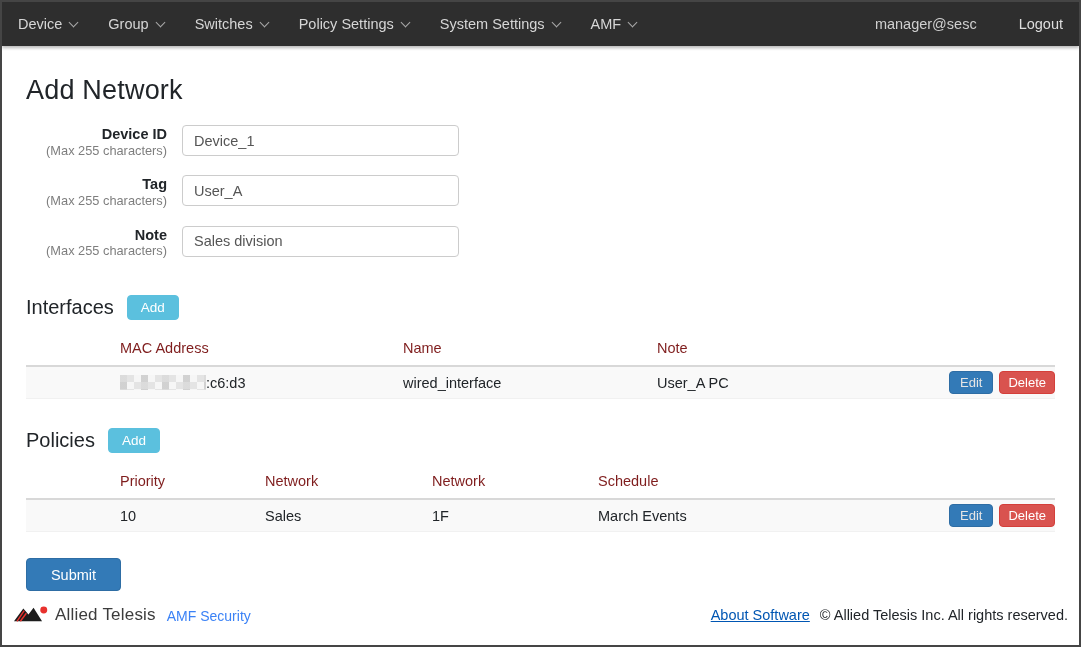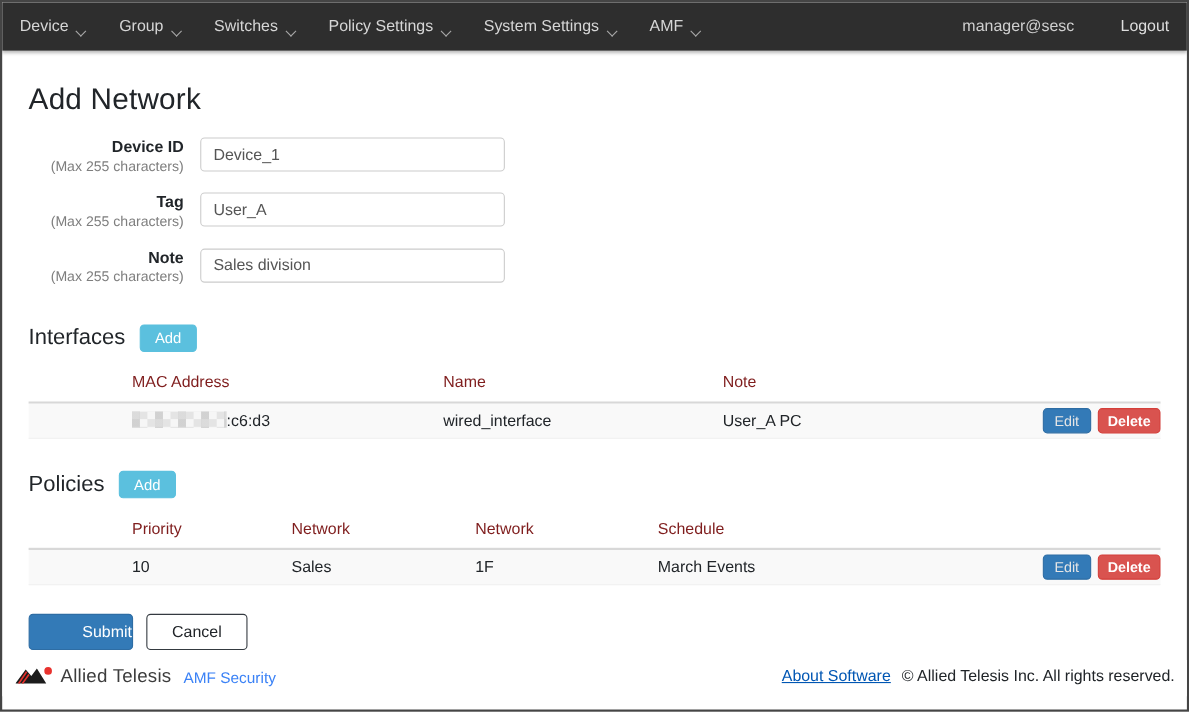--- a/index.html
+++ b/index.html
@@ -12,21 +12,21 @@
     overflow:hidden;
     color:#212529;
   }
   
   .navbar {
     height:44px; background:#2e2e2e; display:flex; align-items:center;
     padding:0 16px; font-size:14.5px; color:#d6d6d6;
     box-shadow:0 2px 3px rgba(0,0,0,.28);
     position:relative; z-index:5;
   }
-  .nav-item { display:flex; align-items:flex-end; margin-right:31px; cursor:pointer; white-space:nowrap; }
+  .nav-item { display:flex; align-items:center; margin-right:31px; cursor:pointer; white-space:nowrap; }
   .chev {
     width:7px; height:7px; display:inline-block; margin-left:8px; margin-top:-4px;
     border-right:1.5px solid #a9a9a9; border-bottom:1.5px solid #a9a9a9;
     transform:rotate(45deg);
   }
   .nav-right { margin-left:auto; display:flex; align-items:center; }
   .nav-user { color:#cfcfcf; margin-right:42px; }
   .nav-logout { color:#dedede; cursor:pointer; }
   
   .content { padding:0 24px; }
@@ -63,37 +63,36 @@
   .p-net  { width:167px; flex:none; }
   .p-loc  { width:166px; flex:none; }
   .p-sch  { flex:1; }
   .row-actions { margin-left:auto; display:flex; gap:6px; flex:none; }
   .btn-edit {
     background:#337ab7; border:1px solid #2e6da4; color:#e5e5e5; font-size:13px;
     border-radius:4px; padding:3px 10px; cursor:pointer; font-family:"Liberation Sans", sans-serif;
   }
   .btn-delete {
     background:#d9534f; border:1px solid #d43f3a; color:#fff; font-size:13px;
-    border-radius:4px; padding:3px 8px; cursor:pointer; font-family:"Liberation Sans", sans-serif;font-weight:bold;
+    border-radius:4px; padding:3px 8px; cursor:pointer; font-family:"Liberation Sans", sans-serif;
   }
   
   .redacted {
     display:inline-block; width:86px; height:15px; vertical-align:-2px;
     background:
       repeating-linear-gradient(90deg, rgba(187,187,187,.45) 0 7px, rgba(255,255,255,0) 7px 21px),
       repeating-conic-gradient(#e4e4e4 0% 25%, #f6f6f6 0% 50%);
     background-size:auto, 14px 14px;
   }
   
   .form-actions { display:flex; margin-top:26px; }
   .btn-submit {
     background:#337ab7; border:1px solid #2e6da4; color:#fff; font-size:14.5px;
     border-radius:4px; width:95px; height:33px; cursor:pointer; margin-right:12px;
     font-family:"Liberation Sans", sans-serif;
-    text-align:right;
   }
   .btn-cancel {
     background:#fff; border:1px solid #343a40; color:#212529; font-size:14.5px;
     border-radius:4px; width:92px; height:33px; cursor:pointer;
     font-family:"Liberation Sans", sans-serif;
   }
   
   .footer {
     position:absolute; left:0; right:0; bottom:12px; height:33px;
     display:flex; align-items:center; padding:0 11px 4px 12px; background:#fff;
@@ -213,21 +212,20 @@
       <div class="p-sch">March Events</div>
       <div class="row-actions">
         <button class="btn-edit">Edit</button>
         <button class="btn-delete">Delete</button>
       </div>
     </div>
   </div>
 
   <div class="form-actions">
     <button class="btn-submit">Submit</button>
-    <button class="btn-cancel">Cancel</button>
   </div>
 
 </div>
 
 <div class="footer">
   <div class="brand-wrap">
     <svg class="brand-logo" viewBox="0 0 40 22">
       <polygon points="0,19 11,4 17,11 23,3 33,19" fill="#1c1c1c"></polygon>
       <line x1="3.5" y1="19" x2="12" y2="6.5" stroke="#e8322e" stroke-width="1.7"></line>
       <line x1="7.5" y1="19" x2="14.5" y2="9.5" stroke="#e8322e" stroke-width="1.7"></line>

